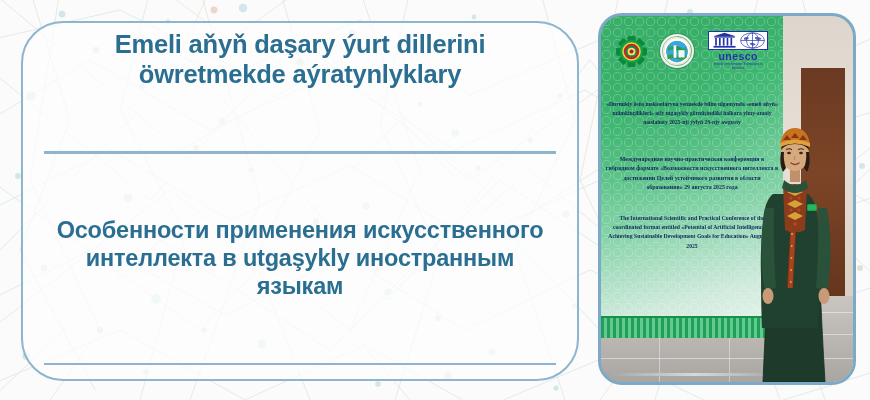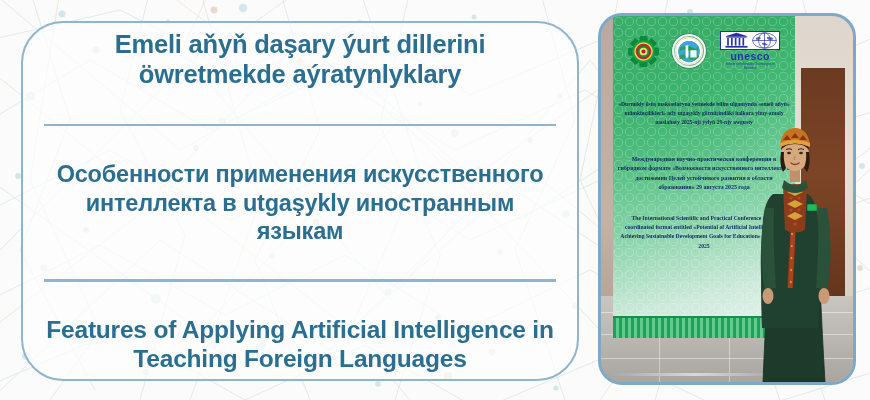--- a/index.html
+++ b/index.html
@@ -143,21 +143,21 @@
   .floor-line {
     position: absolute;
     height: 1px;
     background: rgba(255,255,255,0.45);
     left: 0; right: 0;
   }
 
   
   #banner {
     position: absolute;
-    left: 12px;
+    left: 0;
     top: 0;
     width: 182px;
     height: 322px;
     background:
       radial-gradient(circle at 18% 6%, #39b06a 0%, rgba(57,176,106,0) 52%),
       linear-gradient(165deg,#2ea55f 0%,#3fb973 26%,#7fd1a4 58%,#cde9da 82%,#eef7f1 100%);
     overflow: hidden;
   }
   #banner-texture {
     position: absolute;
@@ -356,21 +356,20 @@
   <div id="text-col">
 
     <div class="title-block" id="title-tk">Emeli aňyň daşary ýurt dillerini öwretmekde aýratynlyklary</div>
 
     <div class="divider"></div>
 
     <div class="title-block" id="title-ru">Особенности применения искусственного интеллекта в utgaşykly иностранным языкам</div>
 
     <div class="divider"></div>
 
-    <div class="title-block" id="title-en">Features of Applying Artificial Intelligence in Teaching Foreign Languages</div>
   </div>
 
   <div id="photo">
     <div id="photo-inner">
 
       <div class="wall-left"></div>
       <div class="wall-right"></div>
       <div class="door"></div>
 
       <div class="floor">

